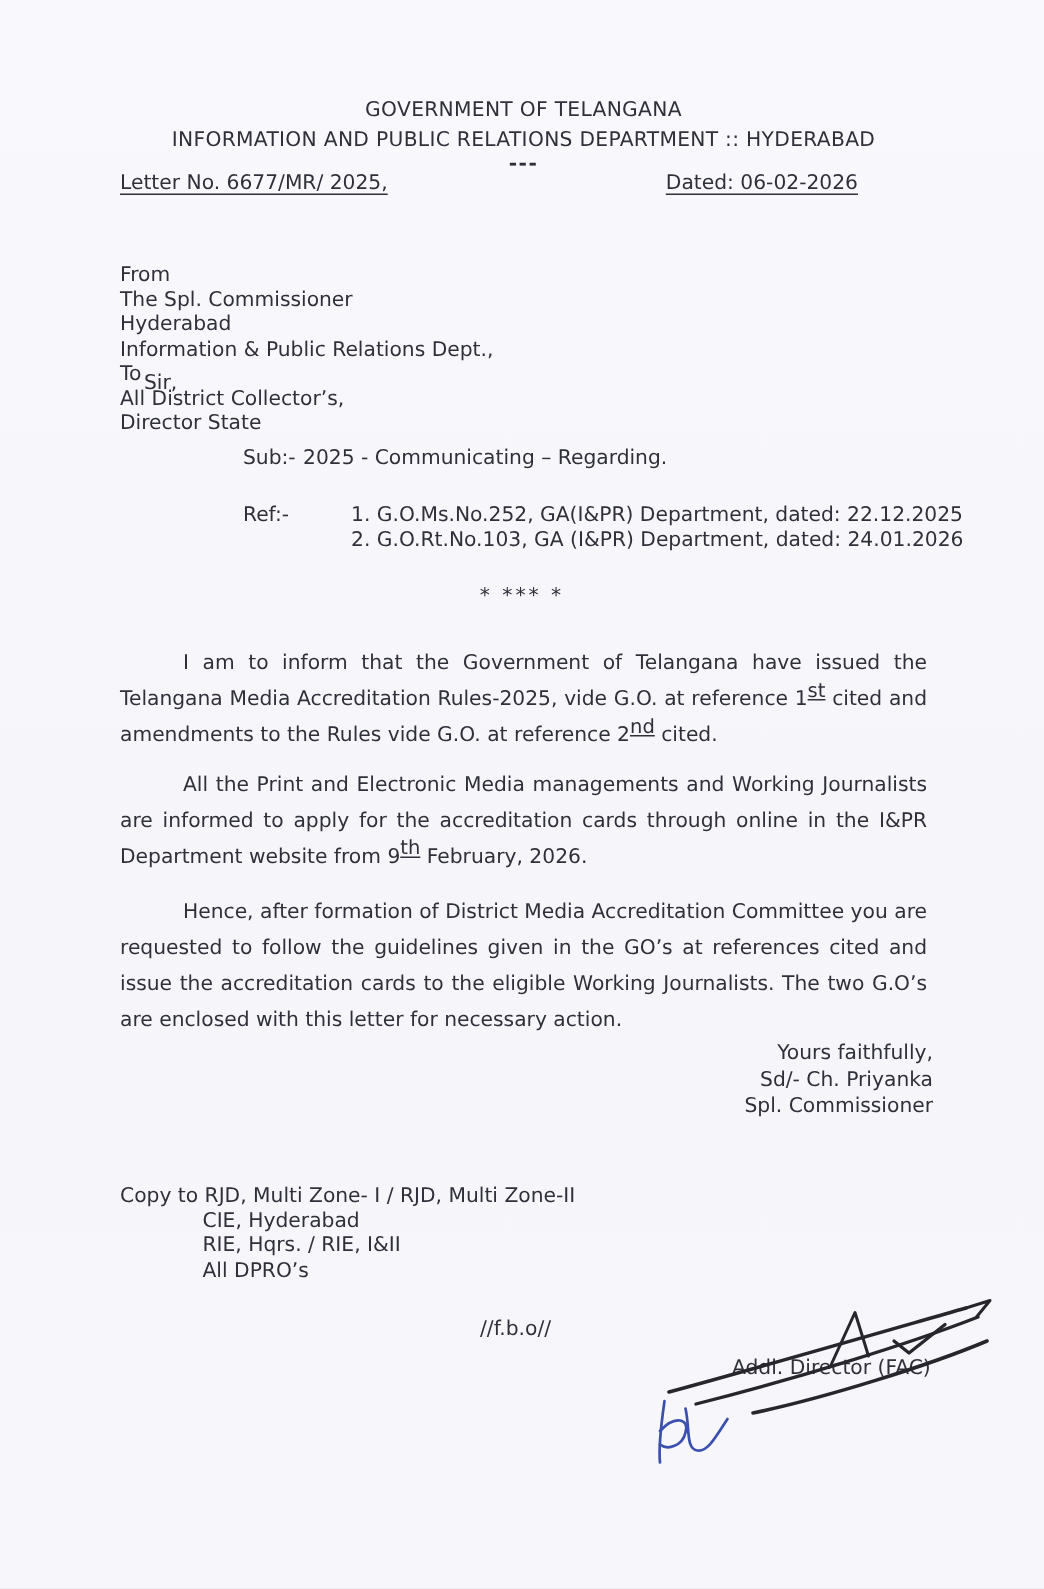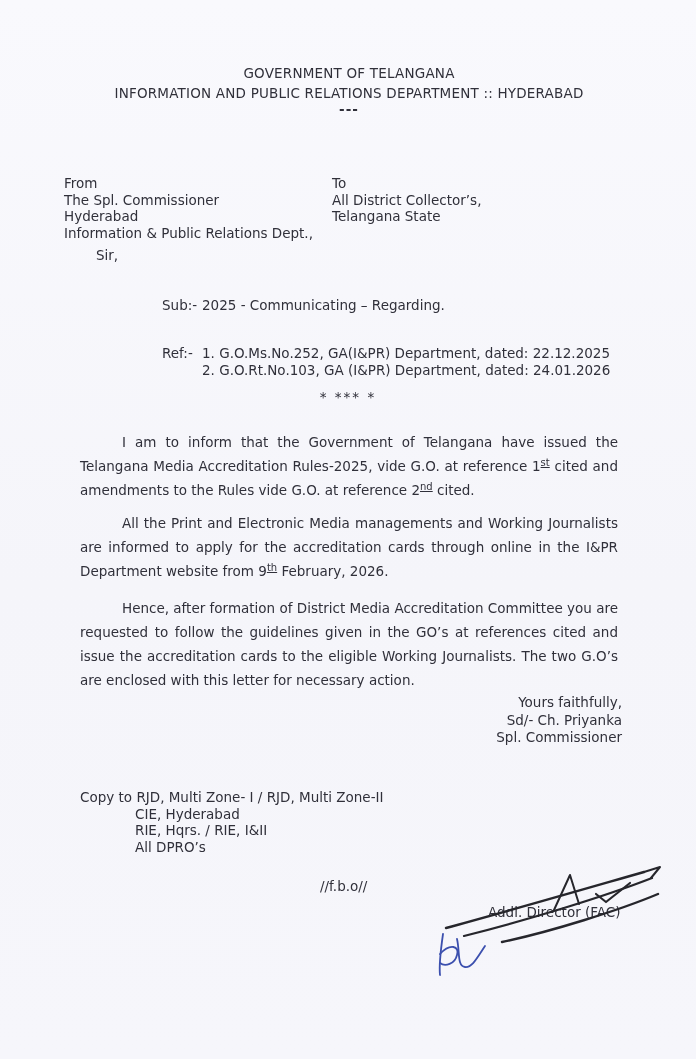--- a/index.html
+++ b/index.html
@@ -12,29 +12,29 @@
     font-size:13.5px;
     color:#30303a;
     overflow:hidden;
   }
   .abs{position:absolute;}
   .header{left:80px;right:78px;top:63px;text-align:center;line-height:20px;letter-spacing:.2px;}
   .hdr-divider{line-height:12px;letter-spacing:1px;font-weight:bold;}
   .letter-row{left:80px;width:538px;top:114px;display:flex;justify-content:space-between;}
   .u{text-decoration:underline;text-underline-offset:3px;}
   .dated{margin-right:46px;}
-  .address-row{left:64px;top:175px;display:flex;line-height:16.5px;}
+  .address-row{left:80px;top:175px;display:flex;line-height:16.5px;flex-direction:column;}
   .from-col{width:268px;}
   .salutation{left:96px;top:247px;}
   .labelled-row{left:162px;top:297px;display:flex;line-height:16.5px;}
   .labelled-row .lbl{width:40px;flex:0 0 auto;}
-  .ref-row{top:345px;}
+  .ref-row{top:335px;gap:32px;}
   .stars{left:0;width:696px;top:389px;text-align:center;letter-spacing:2px;}
   .para{left:80px;width:538px;margin:0;text-align:justify;text-indent:42px;line-height:24px;}
-  .para sup{font-size:10px;line-height:0;text-decoration:underline;}
+  .para sup{font-size:13px;line-height:0;text-decoration:underline;}
   .p1{top:430px;}
   .p2{top:511px;}
   .p3{top:596px;}
   .closing{top:694px;right:74px;text-align:right;line-height:17.5px;}
   .copy-block{left:80px;top:789px;line-height:16.5px;}
   .copy-indent{padding-left:55px;}
   .fbo{left:320px;top:878px;}
   .countersign{left:488px;top:904px;}
   .scribble{left:438px;top:862px;}
   .initial-mark{left:428px;top:928px;}
@@ -43,32 +43,36 @@
 <body>
 
 <div class="sheet">
 
   <div class="abs header">
     <div>GOVERNMENT OF TELANGANA</div>
     <div>INFORMATION AND PUBLIC RELATIONS DEPARTMENT :: HYDERABAD</div>
     <div class="hdr-divider">---</div>
   </div>
 
+  <div class="abs letter-row">
+    <span class="u">Letter No. 6677/MR/ 2025,</span>
+    <span class="u dated">Dated: 06-02-2026</span>
+  </div>
 
   <div class="abs address-row">
     <div class="from-col">
       <div>From</div>
       <div>The Spl. Commissioner</div>
       <div>Hyderabad</div>
       <div>Information &amp; Public Relations Dept.,</div>
     </div>
     <div class="to-col">
       <div>To</div>
       <div>All District Collector’s,</div>
-      <div>Telangana State</div>
+      <div>Director State</div>
     </div>
   </div>
 
   <div class="abs salutation">Sir,</div>
 
   <div class="abs labelled-row">
     <span class="lbl">Sub:-</span>
     <div>
       <div>2025 - Communicating – Regarding.</div>
     </div>

